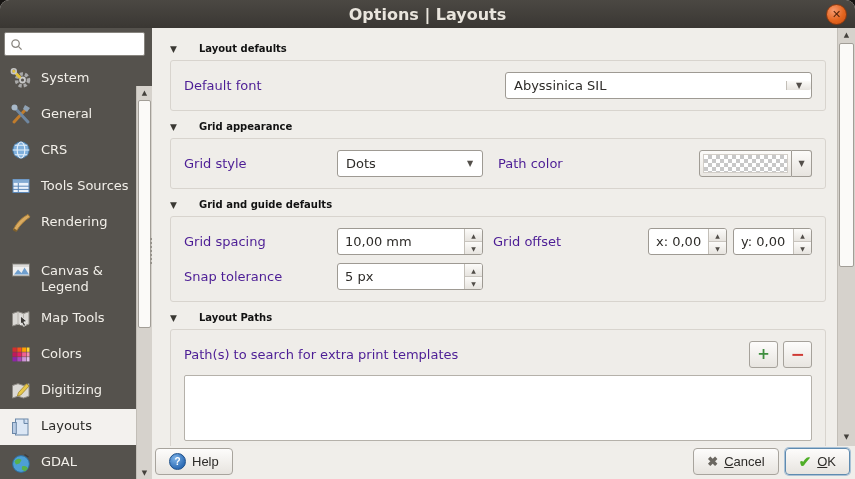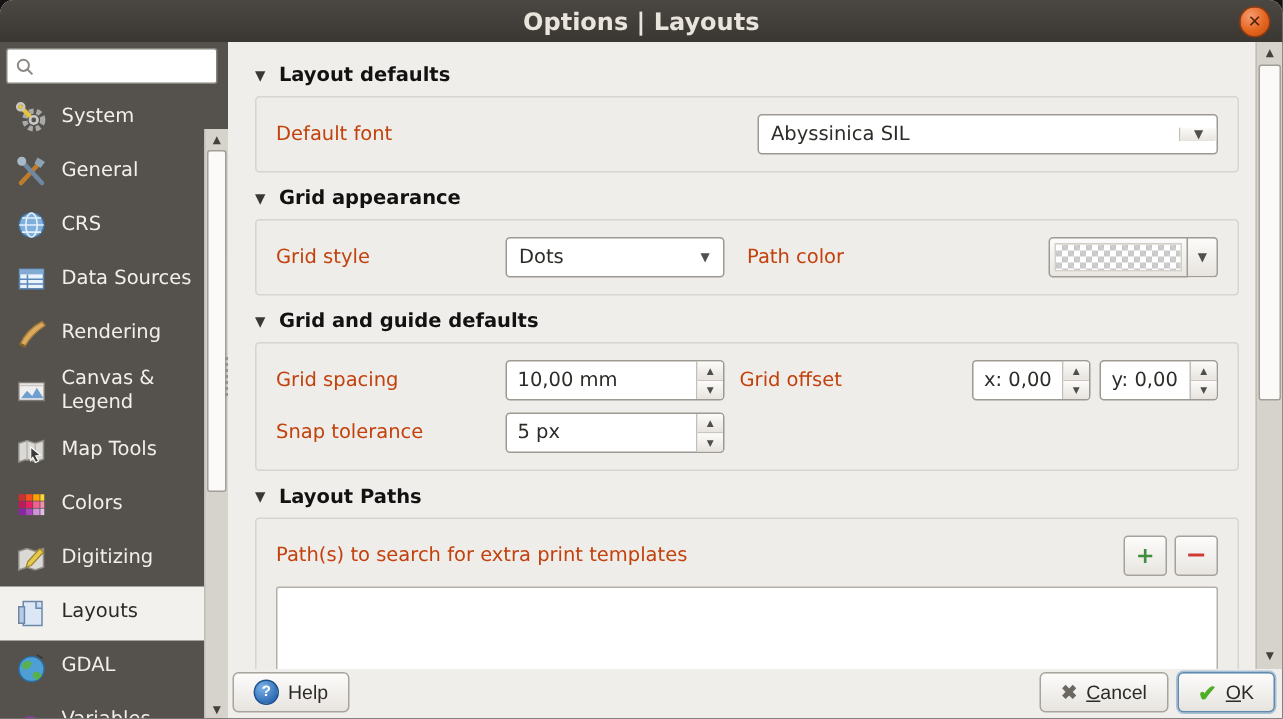--- a/index.html
+++ b/index.html
@@ -46,28 +46,28 @@
   .side-scroll{position:absolute;top:58px;right:0;bottom:0;width:15px;background:#d6d2cc;border-left:1px solid #c2beb7;}
   .side-scroll .arr{height:13px;display:flex;align-items:center;justify-content:center;font-size:7px;color:#44413c;}
   .side-scroll .arr.down{position:absolute;bottom:0;left:0;right:0;}
   .side-scroll .thumb{position:absolute;left:1px;right:1px;top:14px;height:228px;background:#fbfaf8;border:1px solid #a29e97;border-radius:2px;box-sizing:border-box;}
   .splitter{position:absolute;left:150px;top:238px;height:26px;width:3px;border-left:2px dotted #97938c;}
   
   .main{position:absolute;left:152px;top:28px;right:0;bottom:33px;background:#f0eeea;}
   .content{position:absolute;left:0;top:0;right:17px;bottom:0;padding:8px 8px 0 14px;box-sizing:border-box;overflow:hidden;}
   .sec-hdr{display:flex;align-items:center;gap:9px;margin:7px 0 6px 4px;cursor:pointer;}
   .sec-hdr .tri{font-size:9px;color:#3a3833;}
-  .sec-hdr .sec-title{font-weight:bold;font-size:13px;color:#121212;}
+  .sec-hdr .sec-title{font-weight:bold;font-size:10px;color:#121212;margin-left:13px;}
   .frame{
     border:1px solid #d8d4ce;border-radius:3px;background:#efede9;
     padding:11px 13px;margin:0 4px 10px 4px;box-sizing:border-box;
   }
   .row{display:flex;align-items:center;}
   .row + .row{margin-top:8px;}
-  .f-label{color:#c2410c;}
+  .f-label{color:#4c1d95;}
   
   .combo{
     height:27px;background:#fff;border:1px solid #9e9a93;border-radius:3px;
     display:flex;align-items:center;box-sizing:border-box;cursor:pointer;
   }
   .combo .val{flex:1;display:flex;align-items:center;padding:0 8px;white-space:nowrap;overflow:hidden;}
   .combo .arrow-seg{
     width:24px;border-left:1px solid #c3bfb8;border-radius:0 2px 2px 0;
     background:linear-gradient(#fcfbf9,#e7e4df);
     display:flex;align-items:center;justify-content:center;font-size:8px;color:#534f4a;
@@ -203,42 +203,42 @@
       </div>
 
       <div class="nav-item">
         <span class="ico">
           <svg width="22" height="22" viewBox="0 0 22 22">
               <rect x="3" y="4.5" width="16" height="13" fill="#eaf2fb" stroke="#5a87b8"></rect>
               <rect x="3" y="4.5" width="16" height="3.4" fill="#82aad2"></rect>
               <path d="M8.3 8 v9.5 M3 11.2 h16 M3 14.4 h16" stroke="#5a87b8" stroke-width="1"></path>
             </svg>
         </span>
-        <span class="lbl">Data Sources</span>
+        <span class="lbl">Tools Sources</span>
       </div>
 
       <div class="nav-item">
         <span class="ico">
           <svg width="22" height="22" viewBox="0 0 22 22">
               <path d="M3.5 18.5 C6 13 11 7 18 3.5 L20 6 C14 10 9.5 14.5 6.5 20z" fill="#d9aa60" stroke="#a97f3a"></path>
               <path d="M3.5 18.5 L6.5 20" stroke="#7d5f2c" stroke-width="2"></path>
             </svg>
         </span>
         <span class="lbl">Rendering</span>
       </div>
 
       <div class="nav-item">
         <span class="ico">
           <svg width="22" height="22" viewBox="0 0 22 22">
               <rect x="2.5" y="5" width="17" height="12" fill="#efefef" stroke="#7d7a75"></rect>
               <path d="M4 15.5 l4-5 3.5 3.5 3-5.5 4.5 7z" fill="#6f9fce"></path>
               <path d="M3 7 h16" stroke="#c9c6c1"></path>
             </svg>
         </span>
-        <span class="lbl" style="max-width:92px;">Canvas &amp; Legend</span>
+        <span class="lbl" style="max-width:92px;margin-top:18px;">Canvas &amp; Legend</span>
       </div>
 
       <div class="nav-item">
         <span class="ico">
           <svg width="22" height="22" viewBox="0 0 22 22">
               <path d="M2.5 5.5 l5.5-1.8 5.5 1.8 5.5-1.8 v12.5 l-5.5 1.8 -5.5-1.8 -5.5 1.8z" fill="#dbd9d5" stroke="#8f8c86"></path>
               <path d="M8 4 v13 M13.5 5.5 v13" stroke="#b7b4ae"></path>
               <path d="M10.5 8 l6.5 5.5 -3.2 .4 1.9 3.4 -1.9 1 -1.9-3.5 -1.4 2.2z" fill="#3d3b37" stroke="#fdfdfd" stroke-width="0.7"></path>
             </svg>
         </span>

